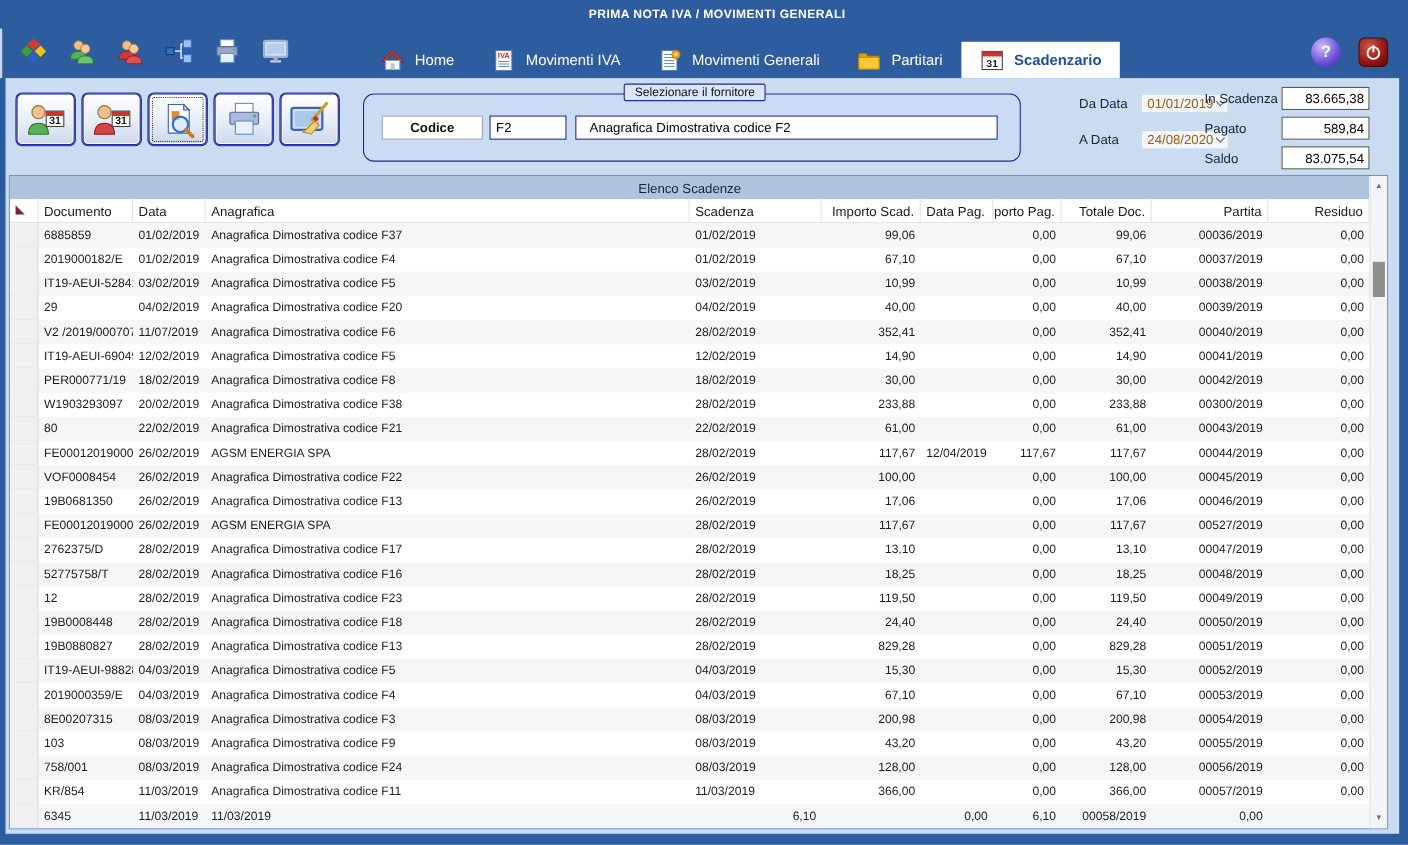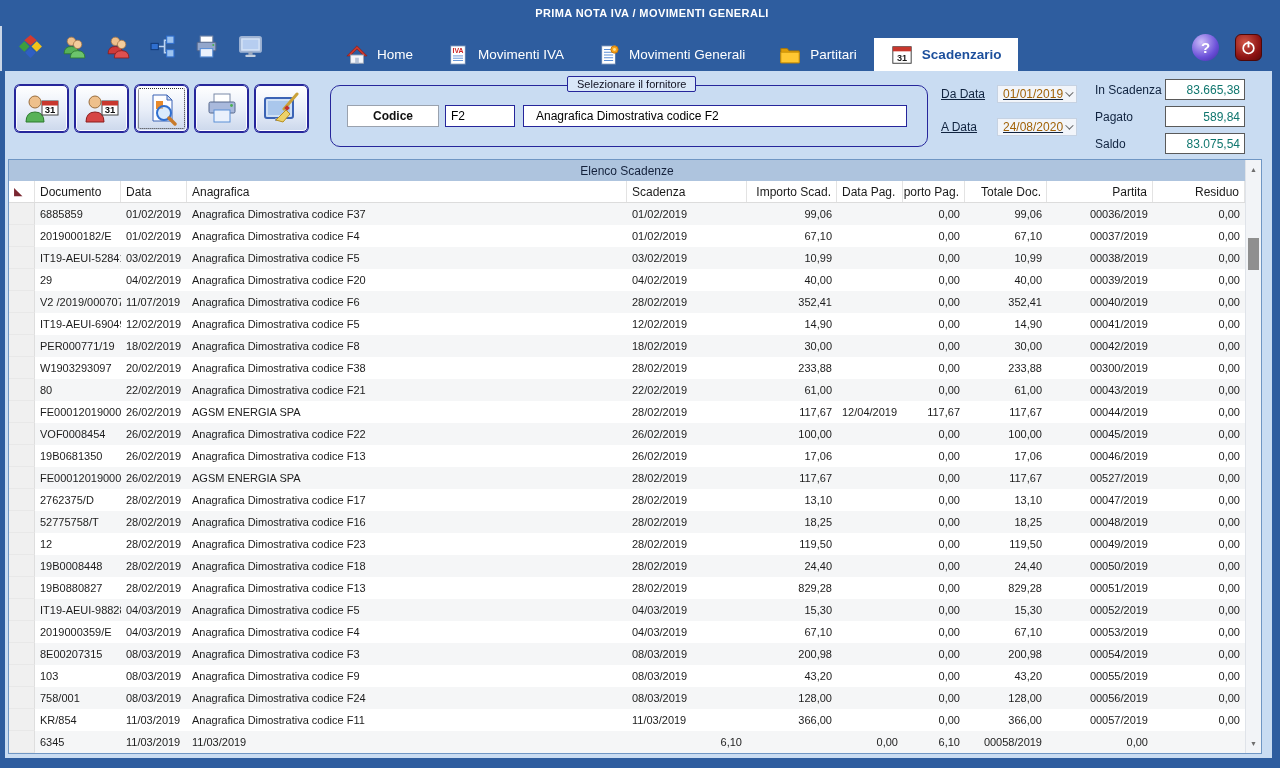--- a/index.html
+++ b/index.html
@@ -43,32 +43,32 @@
     border:1px solid #26269b; border-radius:10px; }
   .grouplabel { position:absolute; top:-10px; left:236px; background:#d9e7f8;
     border:1px solid #26269b; border-radius:2px; padding:1px 9px; font-size:11px; color:#101020; white-space:nowrap; }
   .codicebtn { position:absolute; left:16px; top:19px; width:92px; height:22px; background:#fff;
     border:1px solid #9aa2ae; display:flex; align-items:center; justify-content:center;
     font-size:12px; font-weight:bold; color:#111; }
   .textinp { position:absolute; top:19px; height:22px; border:1px solid #26269b; background:#fff;
     font-size:12px; padding:0 5px; display:flex; align-items:center; color:#000; white-space:nowrap; overflow:hidden; }
   .inp-f2 { left:114px; width:70px; }
   .inp-anag { left:192px; width:384px;padding-left:12px; }
-  .dates { position:absolute; left:936px; top:12px; color:#10233f;text-decoration:underline; }
+  .dates { position:absolute; left:976px; top:12px; color:#10233f; }
   .daterow { display:flex; align-items:center; height:22px; margin-bottom:11px; }
   .datelabel { width:56px; }
   .datecombo { width:80px; height:18px; background:#f2f5fa; border:1px solid #c6d2e2;
     display:flex; align-items:center; justify-content:space-between; padding:0 5px; color:#a16207; }
   .chev { width:6px; height:6px; border-right:1.6px solid #666; border-bottom:1.6px solid #666;
     transform:rotate(45deg) translateY(-2px); }
   .totals { position:absolute; left:1090px; top:8px; color:#10233f; }
   .totrow { display:flex; align-items:center; height:21px; margin-bottom:6px; }
   .totlabel { width:70px; }
   .totbox { width:80px; height:21px; border:1px solid #5a5a5a; background:#fff;
-    display:flex; align-items:center; justify-content:flex-end; padding:4px 4px; color:#0f766e; }
+    display:flex; align-items:center; justify-content:flex-end; padding:4px 4px; color:#000000; }
   
   .tablearea { flex:1; margin:0 10px 4px 3px; border:1px solid #6f96c4; background:#fff;
     position:relative; overflow:hidden; }
   .tinner { position:absolute; left:0; top:0; right:16px; bottom:0; display:flex; flex-direction:column; overflow:hidden; }
   .caption { height:21px; background:#aec4de; display:flex; align-items:center; justify-content:center;
     font-size:12px; color:#15223c; flex:0 0 auto; }
   .cols, .trow { display:grid; grid-template-columns:26px 86px 66px 440px 120px 90px 66px 62px 82px 106px 1fr; }
   .cols { height:22px; flex:0 0 auto; border-bottom:1px solid #dcdcdc; }
   .cols > div { display:flex; align-items:center; padding:0 5px; font-size:12px; color:#1a1a1a;
     border-right:1px solid #e3e3e3; white-space:nowrap; overflow:hidden; }

